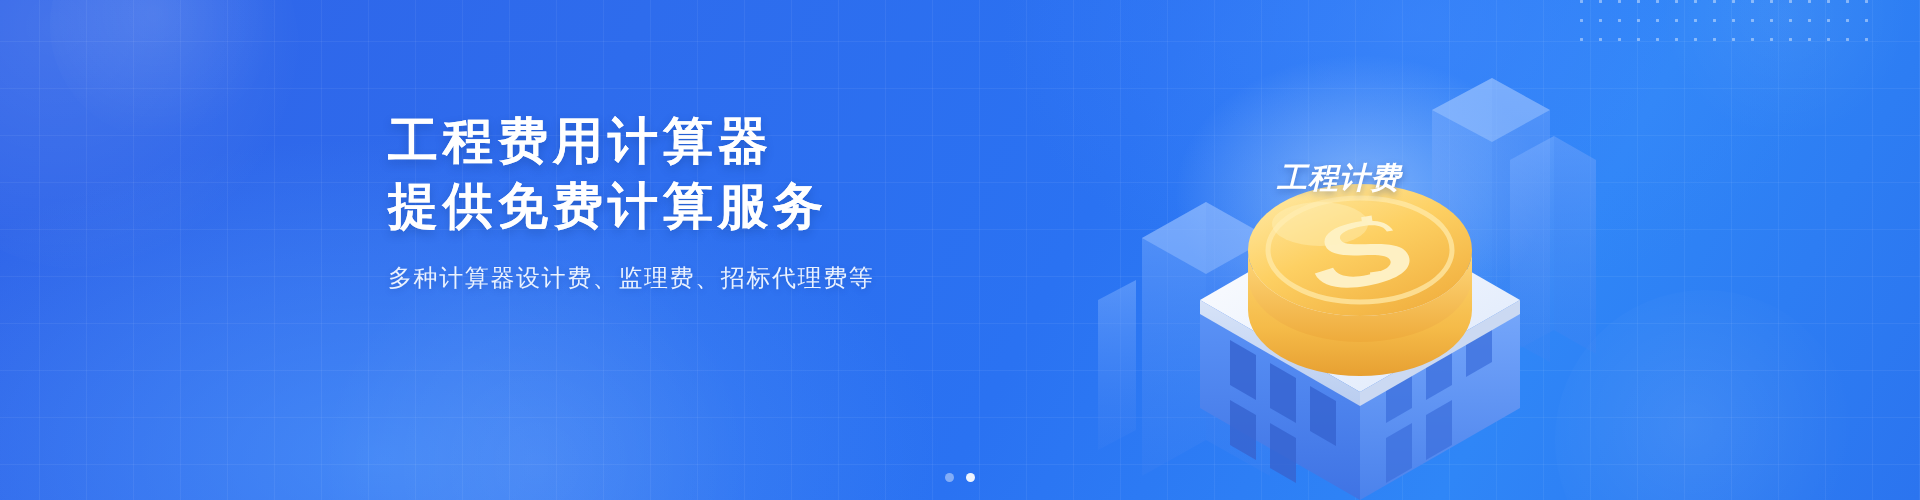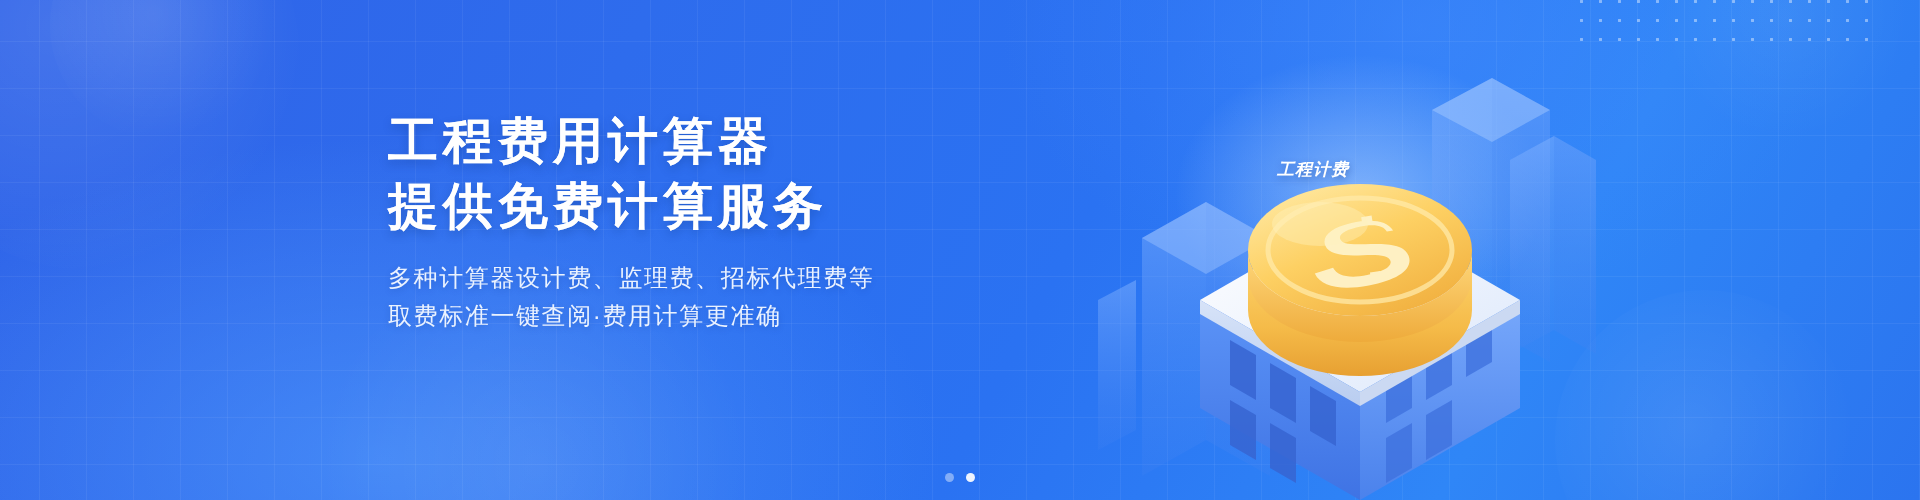--- a/index.html
+++ b/index.html
@@ -70,21 +70,21 @@
     line-height:38px; white-space:nowrap;
     text-shadow:0 2px 6px rgba(13,52,130,0.22);
   }
 
   
   .art { position:absolute; left:1080px; top:0; width:560px; height:500px; }
   .art svg { display:block; }
 
   .badge {
     position:absolute; left:1277px; top:158px;
-    font-size:17px; font-weight:bold; font-style:italic;
+    font-size:30px; font-weight:bold; font-style:italic;
     color:#ffffff; letter-spacing:1px;
     text-shadow:0 3px 7px rgba(12,48,128,0.38);
     white-space:nowrap;
   }
 
   
   .pager { position:absolute; left:50%; transform:translateX(-50%); bottom:18px; display:flex; gap:12px; }
   .pager i {
     display:block; width:9px; height:9px; border-radius:50%;
     background:rgba(255,255,255,0.42);
@@ -104,21 +104,20 @@
   <div class="circle c4"></div>
   <div class="circle c5"></div>
 
   <div class="dots"></div>
 
   <div class="copy">
     <div class="headline l1">工程费用计算器</div>
     <div class="headline l2">提供免费计算服务</div>
     <div class="sub">
       <div>多种计算器设计费、监理费、招标代理费等</div>
-      <div>取费标准一键查阅·费用计算更准确</div>
     </div>
   </div>
 
   <div class="art">
     <svg width="560" height="500" viewBox="0 0 560 500" xmlns="http://www.w3.org/2000/svg">
       <defs>
         <linearGradient id="bgBld" x1="0" y1="0" x2="0" y2="1">
           <stop offset="0%" stop-color="#6ea3fb" stop-opacity="0.55"></stop>
           <stop offset="100%" stop-color="#4a82ee" stop-opacity="0.20"></stop>
         </linearGradient>

